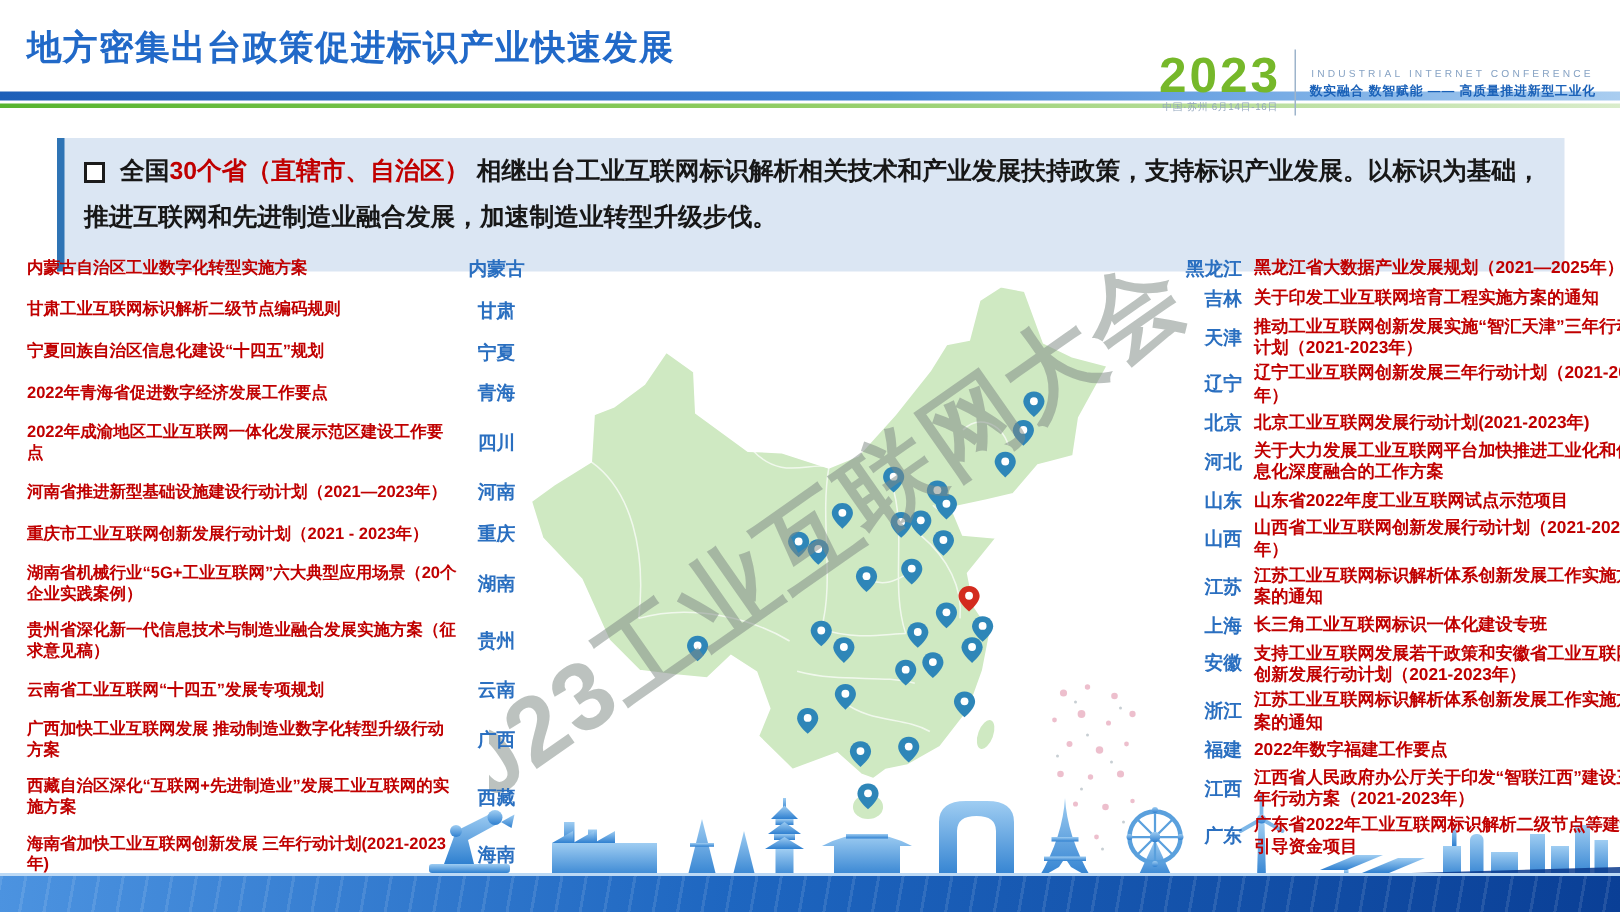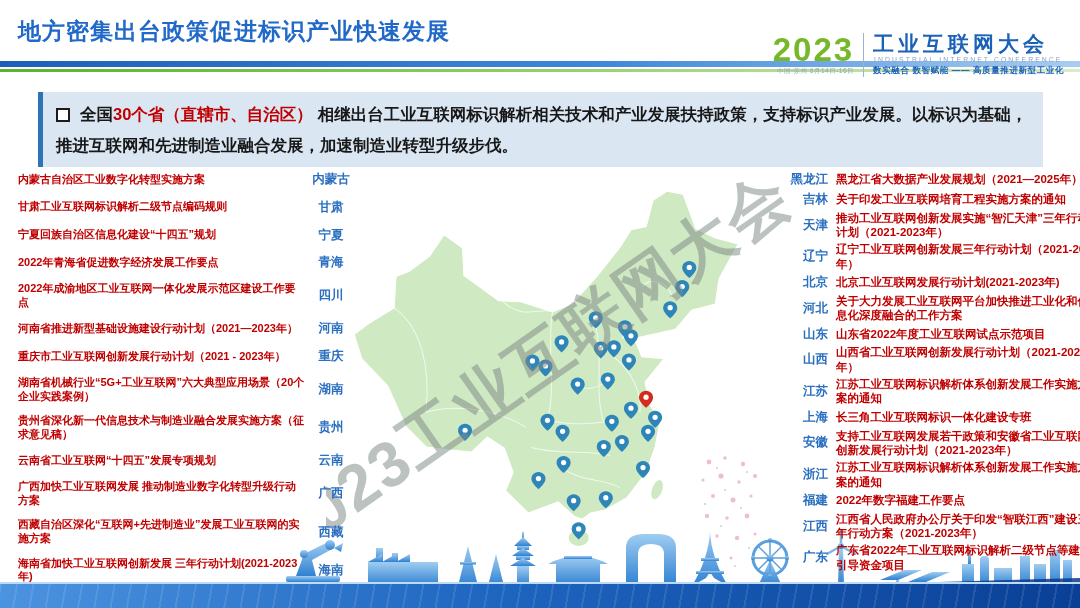--- a/index.html
+++ b/index.html
@@ -15,21 +15,21 @@
   
   #logo{right:16px;top:33px;display:flex;align-items:center;gap:9px;}
   .logo-year{font-size:33px;line-height:0.95;color:var(--logo-green);letter-spacing:2px;}
   .logo-venue{font-size:6.5px;color:#93a7bd;letter-spacing:0.5px;margin-top:2px;white-space:nowrap;font-weight:normal;}
   .logo-divider{width:1px;height:44px;background:#9db4cb;}
   .logo-cn{font-size:21px;color:var(--logo-blue);letter-spacing:4px;line-height:1;white-space:nowrap;}
   .logo-en{font-size:6.8px;color:#87a3c4;letter-spacing:2.1px;margin:2px 0 2px 1px;font-weight:normal;white-space:nowrap;}
   .logo-tagline{font-size:8.5px;color:var(--logo-blue);letter-spacing:0.6px;white-space:nowrap;}
 
   
-  #banner{left:38px;top:92px;width:1005px;height:75px;background:var(--banner-bg);
+  #banner{left:38px;top:92px;width:1005px;height:89px;background:var(--banner-bg);
           border-left:5px solid var(--banner-accent);box-sizing:border-box;padding:7px 14px 0 13px;}
   #banner .bullet{float:left;width:10px;height:10px;border:2.5px solid #1b1b1b;margin:9px 10px 0 0;background:#fff;}
   #banner .btext{font-size:16.5px;line-height:31px;color:#171717;}
   #banner .red{color:var(--policy-red);}
   #banner .sp{margin-right:5px;}
 
   
   #left-list{left:18px;top:171px;width:338px;height:413px;display:flex;flex-direction:column;justify-content:space-between;z-index:5;}
   .lrow{display:flex;align-items:center;}
   .lpolicy{flex:1;max-width:288px;font-size:11px;line-height:1.25;color:var(--policy-red);}
@@ -59,27 +59,26 @@
         clip-path:polygon(0 40%,100% 0,100% 100%,0 100%);}
 </style>
 </head>
 <body>
 
 <div class="abs" id="page-title">地方密集出台政策促进标识产业快速发展</div>
 <div class="abs" id="sep-blue"></div>
 <div class="abs" id="sep-green"></div>
 
 <div class="abs" id="logo">
-  <div style="text-align:right;margin-left:44px;">
+  <div style="text-align:center;margin-left:44px;">
     <div class="logo-year">2023</div>
     <div class="logo-venue">中国·苏州 6月14日-16日</div>
   </div>
   <div class="logo-divider"></div>
   <div>
-    <div class="logo-cn">工业互联网大会</div>
     <div class="logo-en">INDUSTRIAL INTERNET CONFERENCE</div>
     <div class="logo-tagline">数实融合 数智赋能 —— 高质量推进新型工业化</div>
   </div>
 </div>
 
 <div class="abs" id="banner">
   <span class="bullet"></span>
   <div class="btext">
     <span>全国</span><span class="red">30个省</span><span class="red sp">（直辖市、自治区）</span><span>相继出台工业互联网标识解析相关技术和产业发展扶持政策，支持标识产业发展。以标识为基础，推进互联网和先进制造业融合发展，加速制造业转型升级步伐。</span>
   </div>

